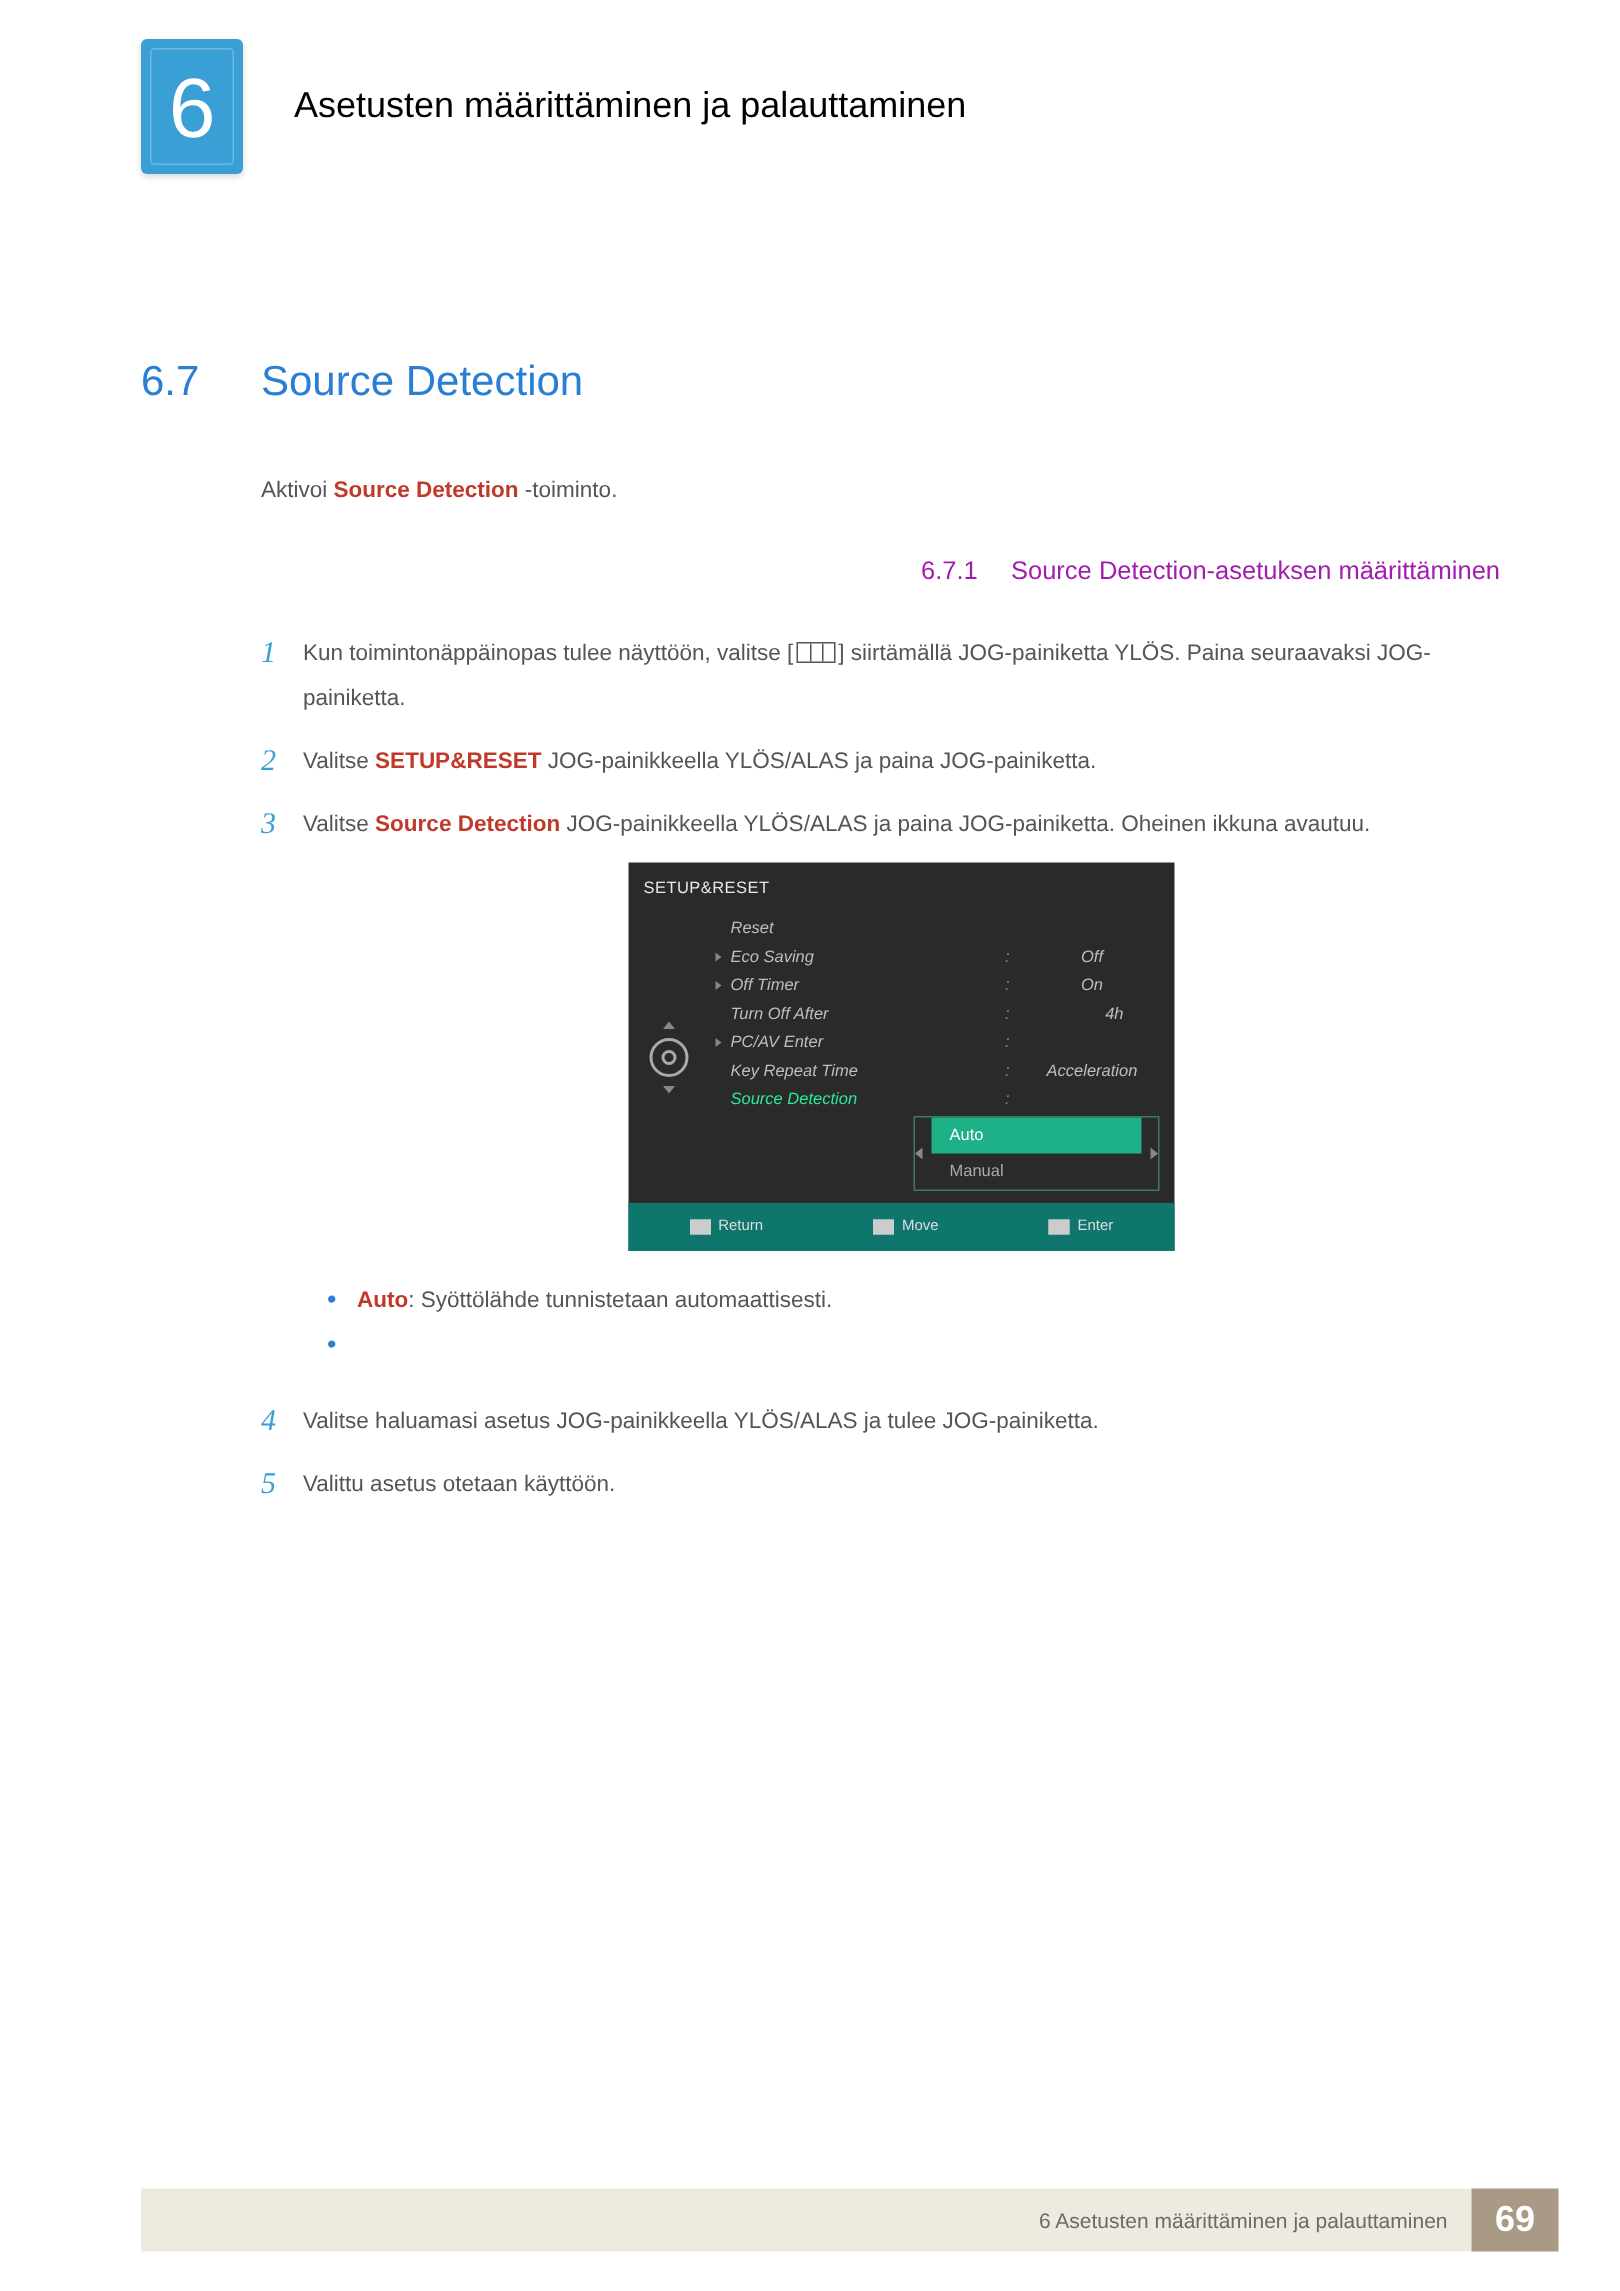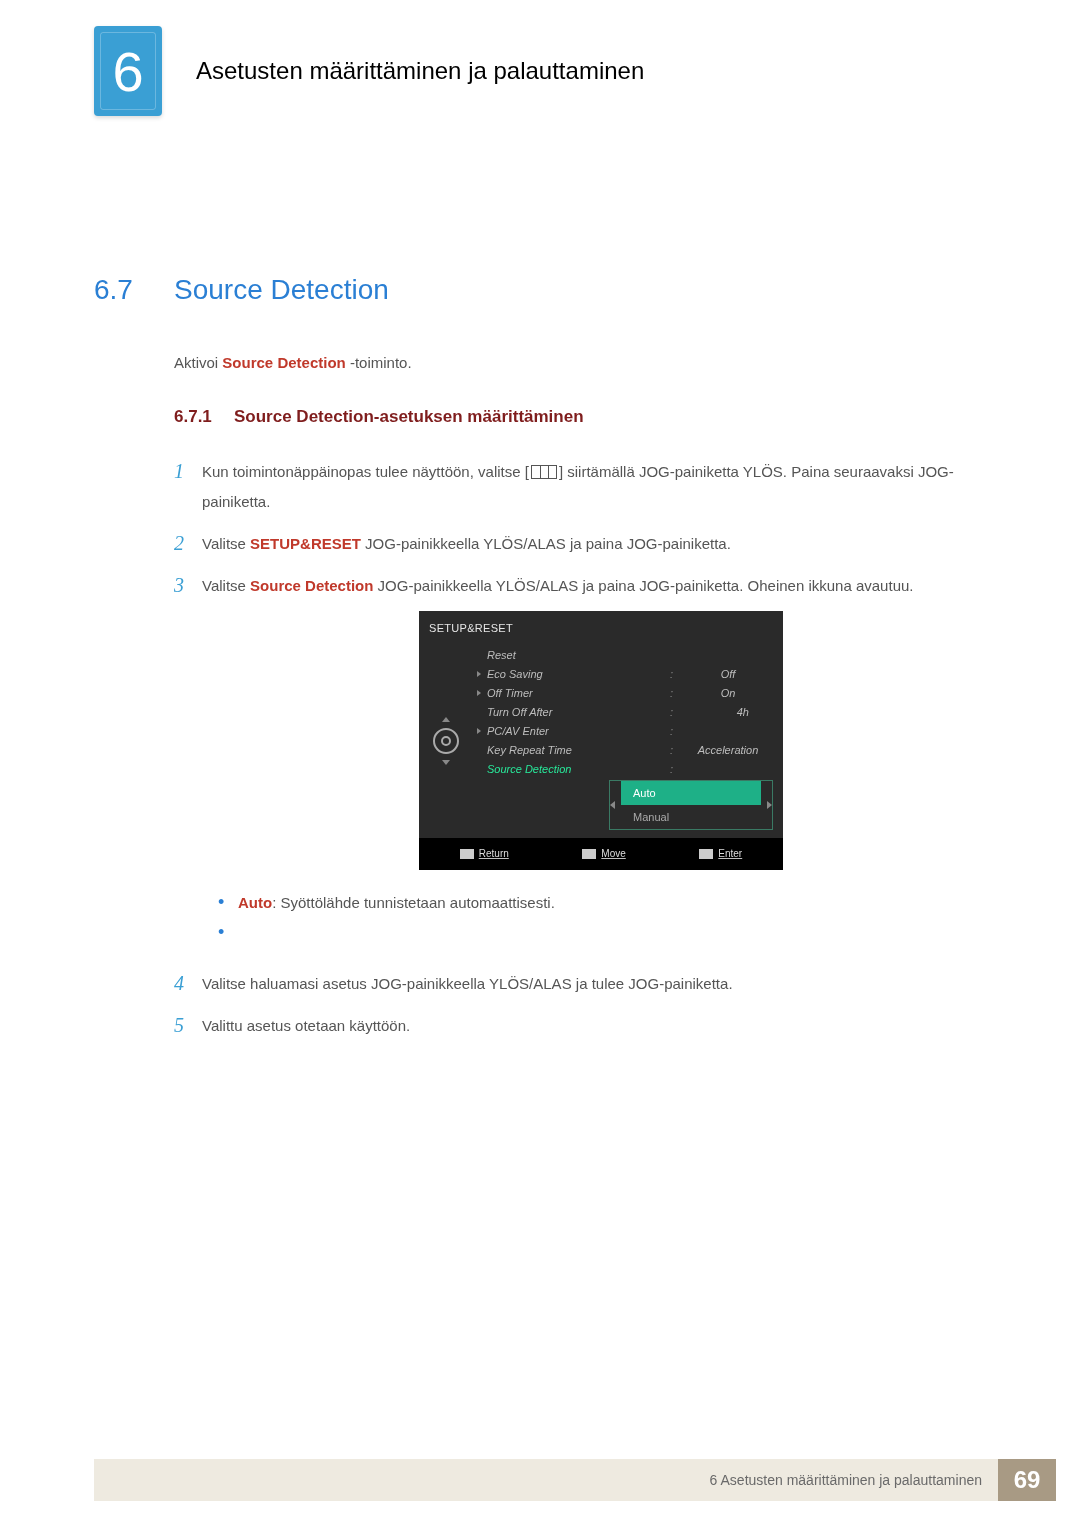--- a/index.html
+++ b/index.html
@@ -53,36 +53,37 @@
     margin-right: 80px;
   }
   .section-heading {
     display: flex;
     align-items: baseline;
     color: #2a7fd4;
     font-size: 28px;
     font-weight: 400;
     margin-bottom: 48px;
   }
-  .sec-num { width: 80px; margin-top: 36px; }
+  .sec-num { width: 80px; }
   .intro-text {
     font-size: 15px;
     color: #555;
     margin-left: 80px;
     margin-bottom: 36px;
   }
   .bold-red { color: #c0392b; font-weight: bold; }
   .subsection-heading {
     display: flex;
     align-items: baseline;
-    color: #7f1d1d;
+    color: #a21caf;
     font-size: 17px;
     margin-left: 80px;
     margin-bottom: 30px;
-    font-weight: bold;
+    font-weight: normal;
+    justify-content: flex-end;
   }
   .sub-num { width: 60px; }
   .steps { margin-left: 80px; }
   .step {
     display: flex;
     margin-bottom: 12px;
     font-size: 15px;
     line-height: 2.0;
     color: #555;
   }
@@ -194,23 +195,22 @@
     width: 0; height: 0;
     border-top: 4px solid transparent;
     border-bottom: 4px solid transparent;
   }
   .tri-left  { border-right: 5px solid #888; margin-right: 6px; }
   .tri-right { border-left: 5px solid #888; margin-left: 6px; }
   .osd-footer {
     display: flex;
     justify-content: space-around;
     padding: 6px 4px;
-    background: #000000;
+    background: #0f766e;
     font-size: 10px;
-    text-decoration: underline;
   }
   .osd-fitem { display: flex; align-items: center; gap: 5px; color: #ddd; }
   .f-icon {
     width: 14px; height: 10px;
     border: 1px solid #ccc;
     background: #ccc;
     position: relative;
   }
   .bullets { margin-top: 6px; margin-bottom: 10px; }
   .bullet {
@@ -223,21 +223,21 @@
   .bullet-dot {
     width: 20px;
     color: #2a7fd4;
     font-size: 18px;
     line-height: 1.6;
   }
   .footer-bar {
     position: absolute;
     bottom: 26px;
     left: 94px;
-    right: 24px;
+    right: 41px;
     height: 42px;
     display: flex;
     align-items: stretch;
   }
   .footer-grey {
     flex: 1;
     background: #eeeae0;
     display: flex;
     align-items: center;
     justify-content: flex-end;

